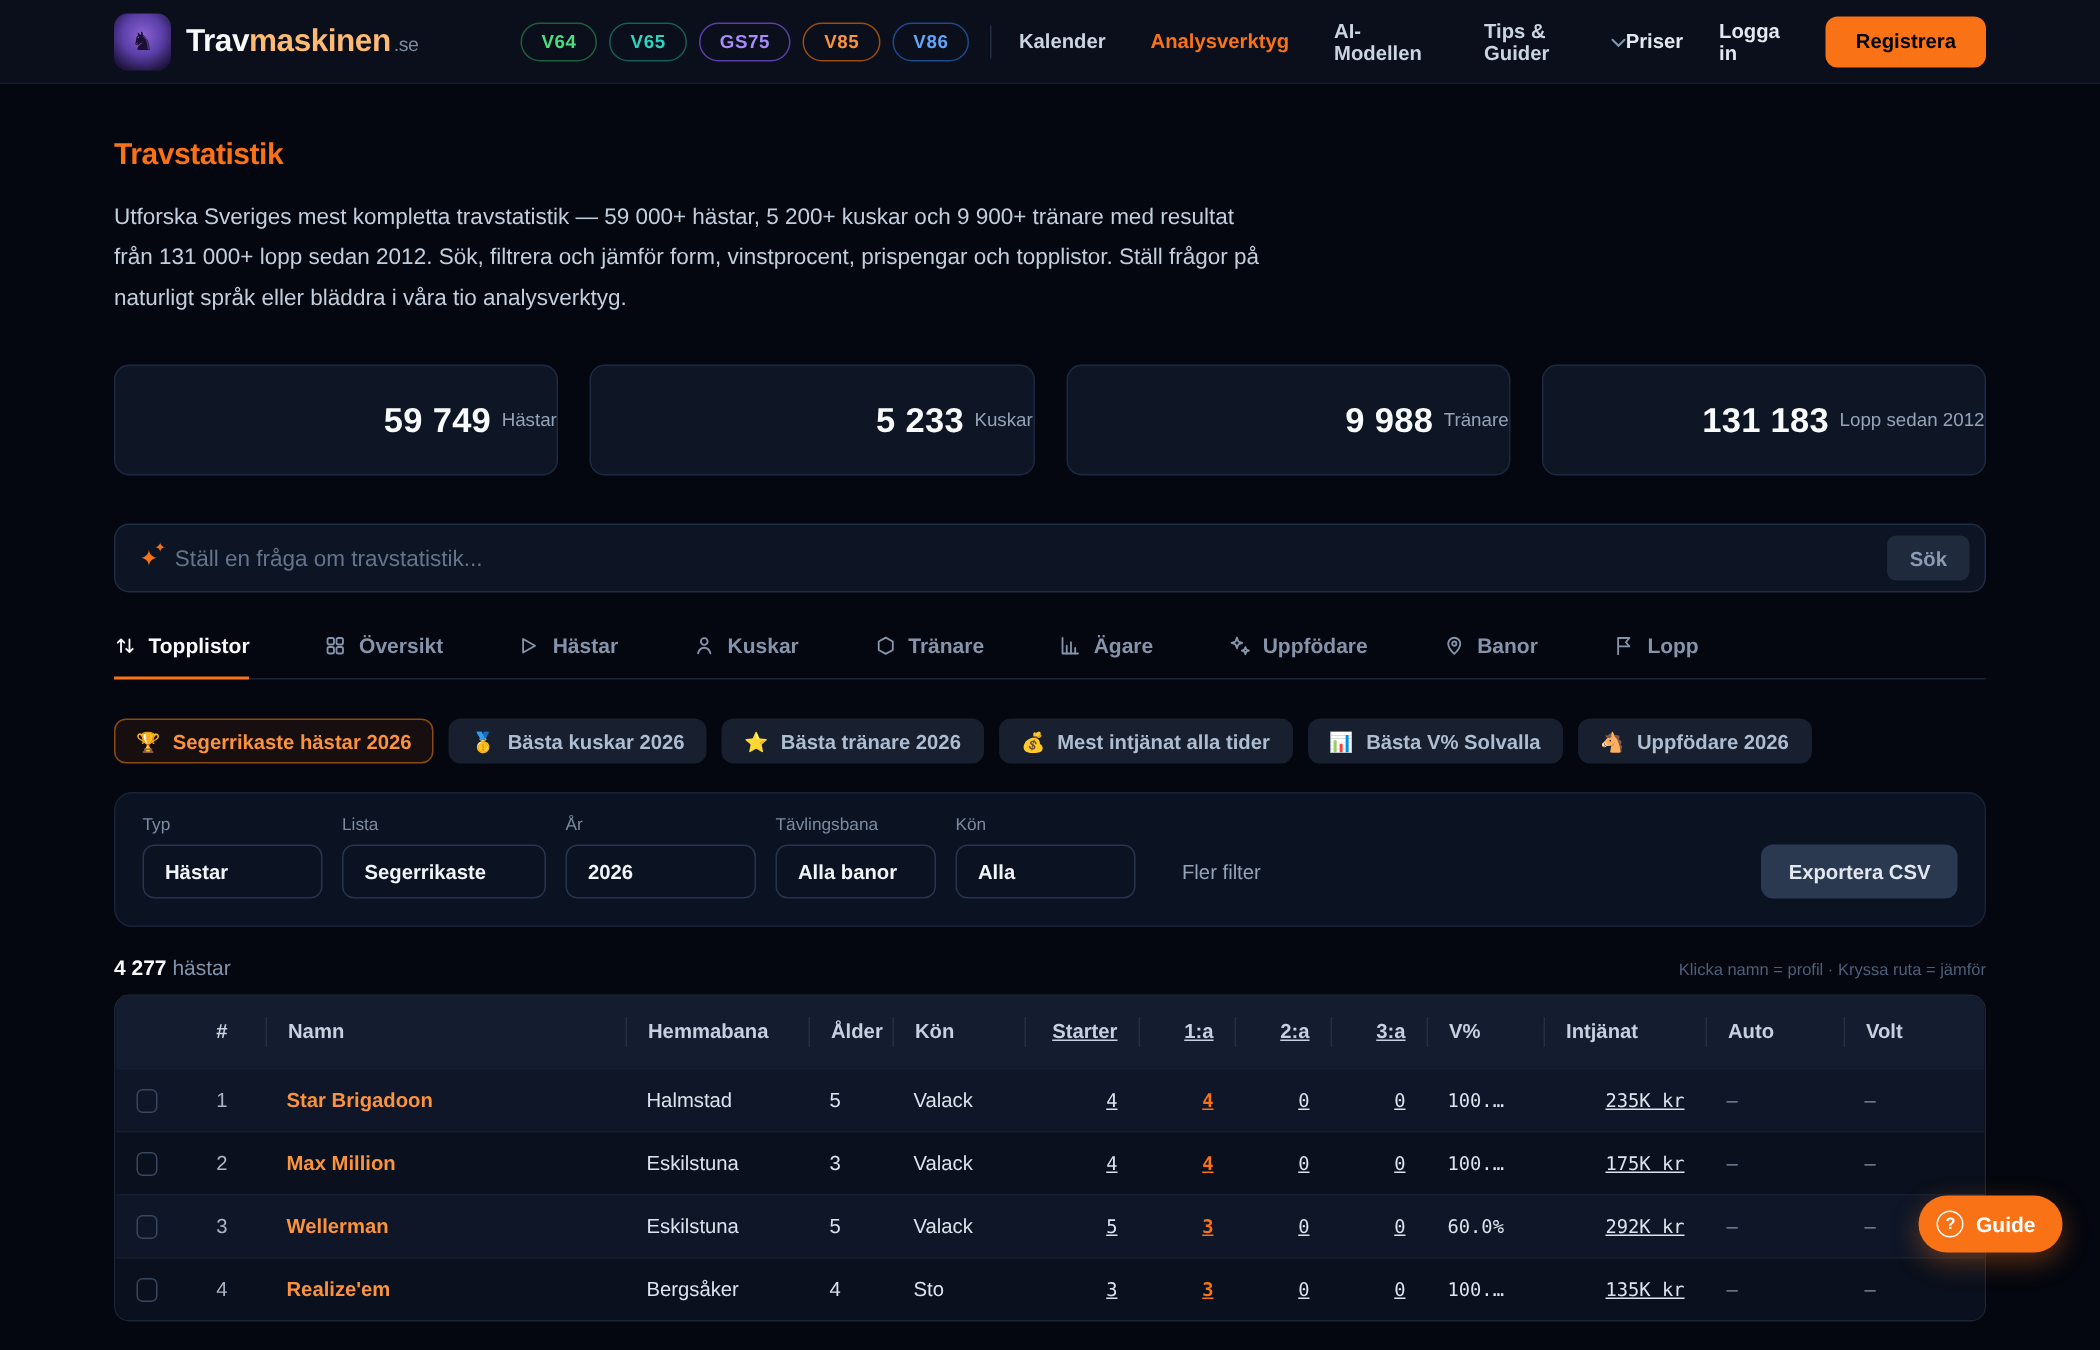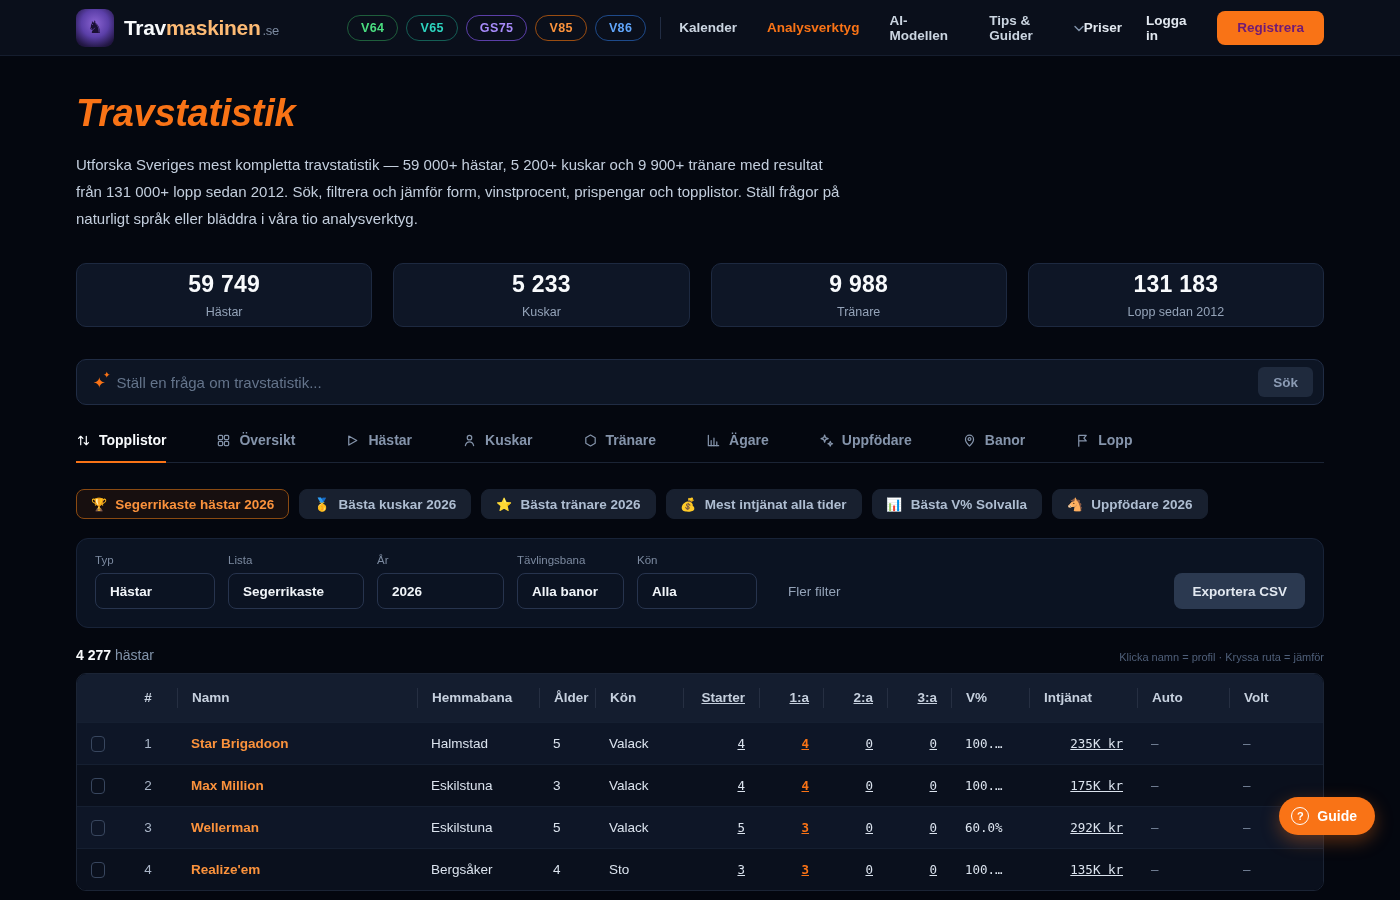--- a/index.html
+++ b/index.html
@@ -42,35 +42,35 @@
   .nav-divider { width:1px; height:22px; background:#222d44; margin:0 18px 0 14px; }
 
   .nav-links { display:flex; align-items:center; gap:30px; }
   .nav-link { font-size:13.5px; font-weight:600; color:#cbd5e1; cursor:pointer; display:flex; align-items:center; gap:5px; }
   .nav-link.active { color:#f97316; }
   .nav-link .chev { color:#8294ab; margin-top:2px; }
 
   .nav-right { margin-left:auto; display:flex; align-items:center; gap:24px; }
   .nav-right .nav-link { color:#e2e8f0; }
   .btn-register {
-    background:#f97316; color:#701a75; font-weight:bold; font-size:13.5px;
+    background:#f97316; color:#000000; font-weight:bold; font-size:13.5px;
     border:none; border-radius:8px; height:34px; padding:0 20px; cursor:pointer;
     font-family:"Liberation Sans", sans-serif;
   }
 
   
   .content { padding:0 76px; }
 
-  .page-title { color:#f97316; font-size:38px; font-weight:bold; margin-top:36px; letter-spacing:-.3px;font-style:italic; }
+  .page-title { color:#f97316; font-size:20px; font-weight:bold; margin-top:36px; letter-spacing:-.3px; }
   .page-desc { margin-top:16px; max-width:775px; font-size:15px; line-height:27px; color:#c3cedd; }
 
   .stats-row { display:grid; grid-template-columns:repeat(4,1fr); gap:21px; margin-top:31px; }
   .stat-card {
     background:#0e1626; border:1px solid #1d2940; border-radius:10px;
-    height:64px; display:flex; flex-direction:column; align-items:center; justify-content:center; gap:7px;
+    height:74px; display:flex; flex-direction:row; align-items:center; justify-content:flex-end; gap:7px;
   }
   .stat-value { font-size:23px; font-weight:bold; color:#f8fafc; letter-spacing:.2px; }
   .stat-label { font-size:12.5px; color:#94a3b8; }
 
   .search-bar {
     margin-top:32px; height:46px; background:#0d1524; border:1px solid #202c44; border-radius:10px;
     display:flex; align-items:center; padding:0 10px 0 16px; gap:11px;
   }
   .spark { color:#f97316; font-size:15px; line-height:1; position:relative; }
   .spark .s2 { font-size:9px; position:absolute; top:-4px; right:-5px; }

